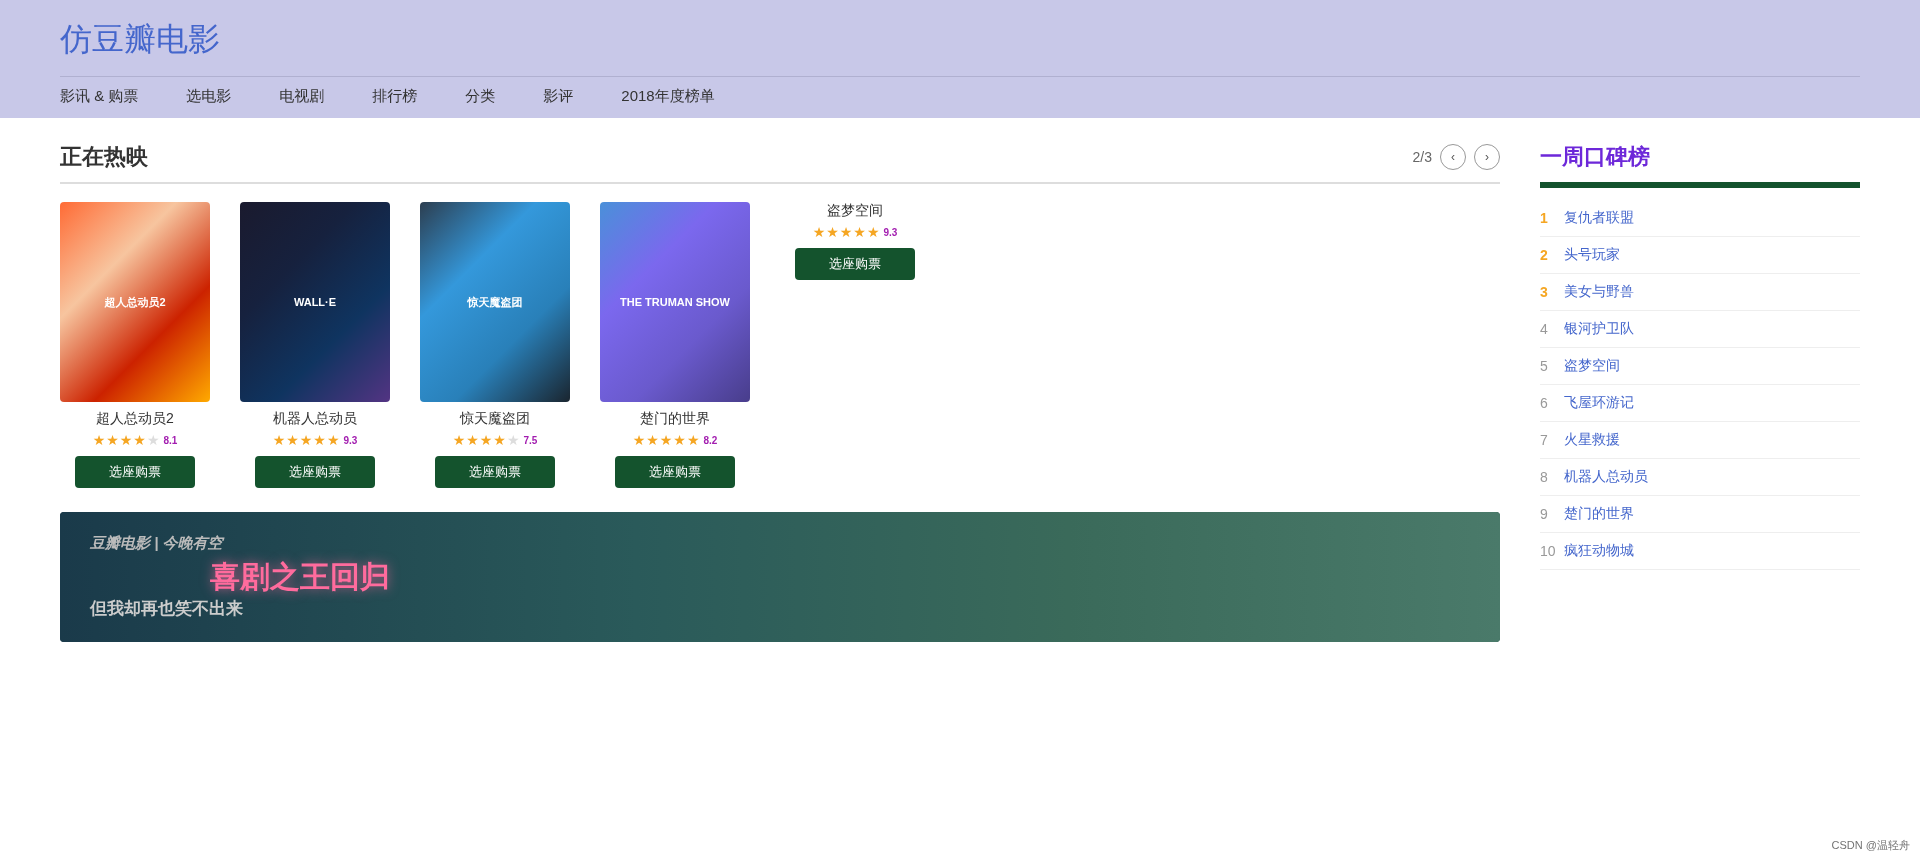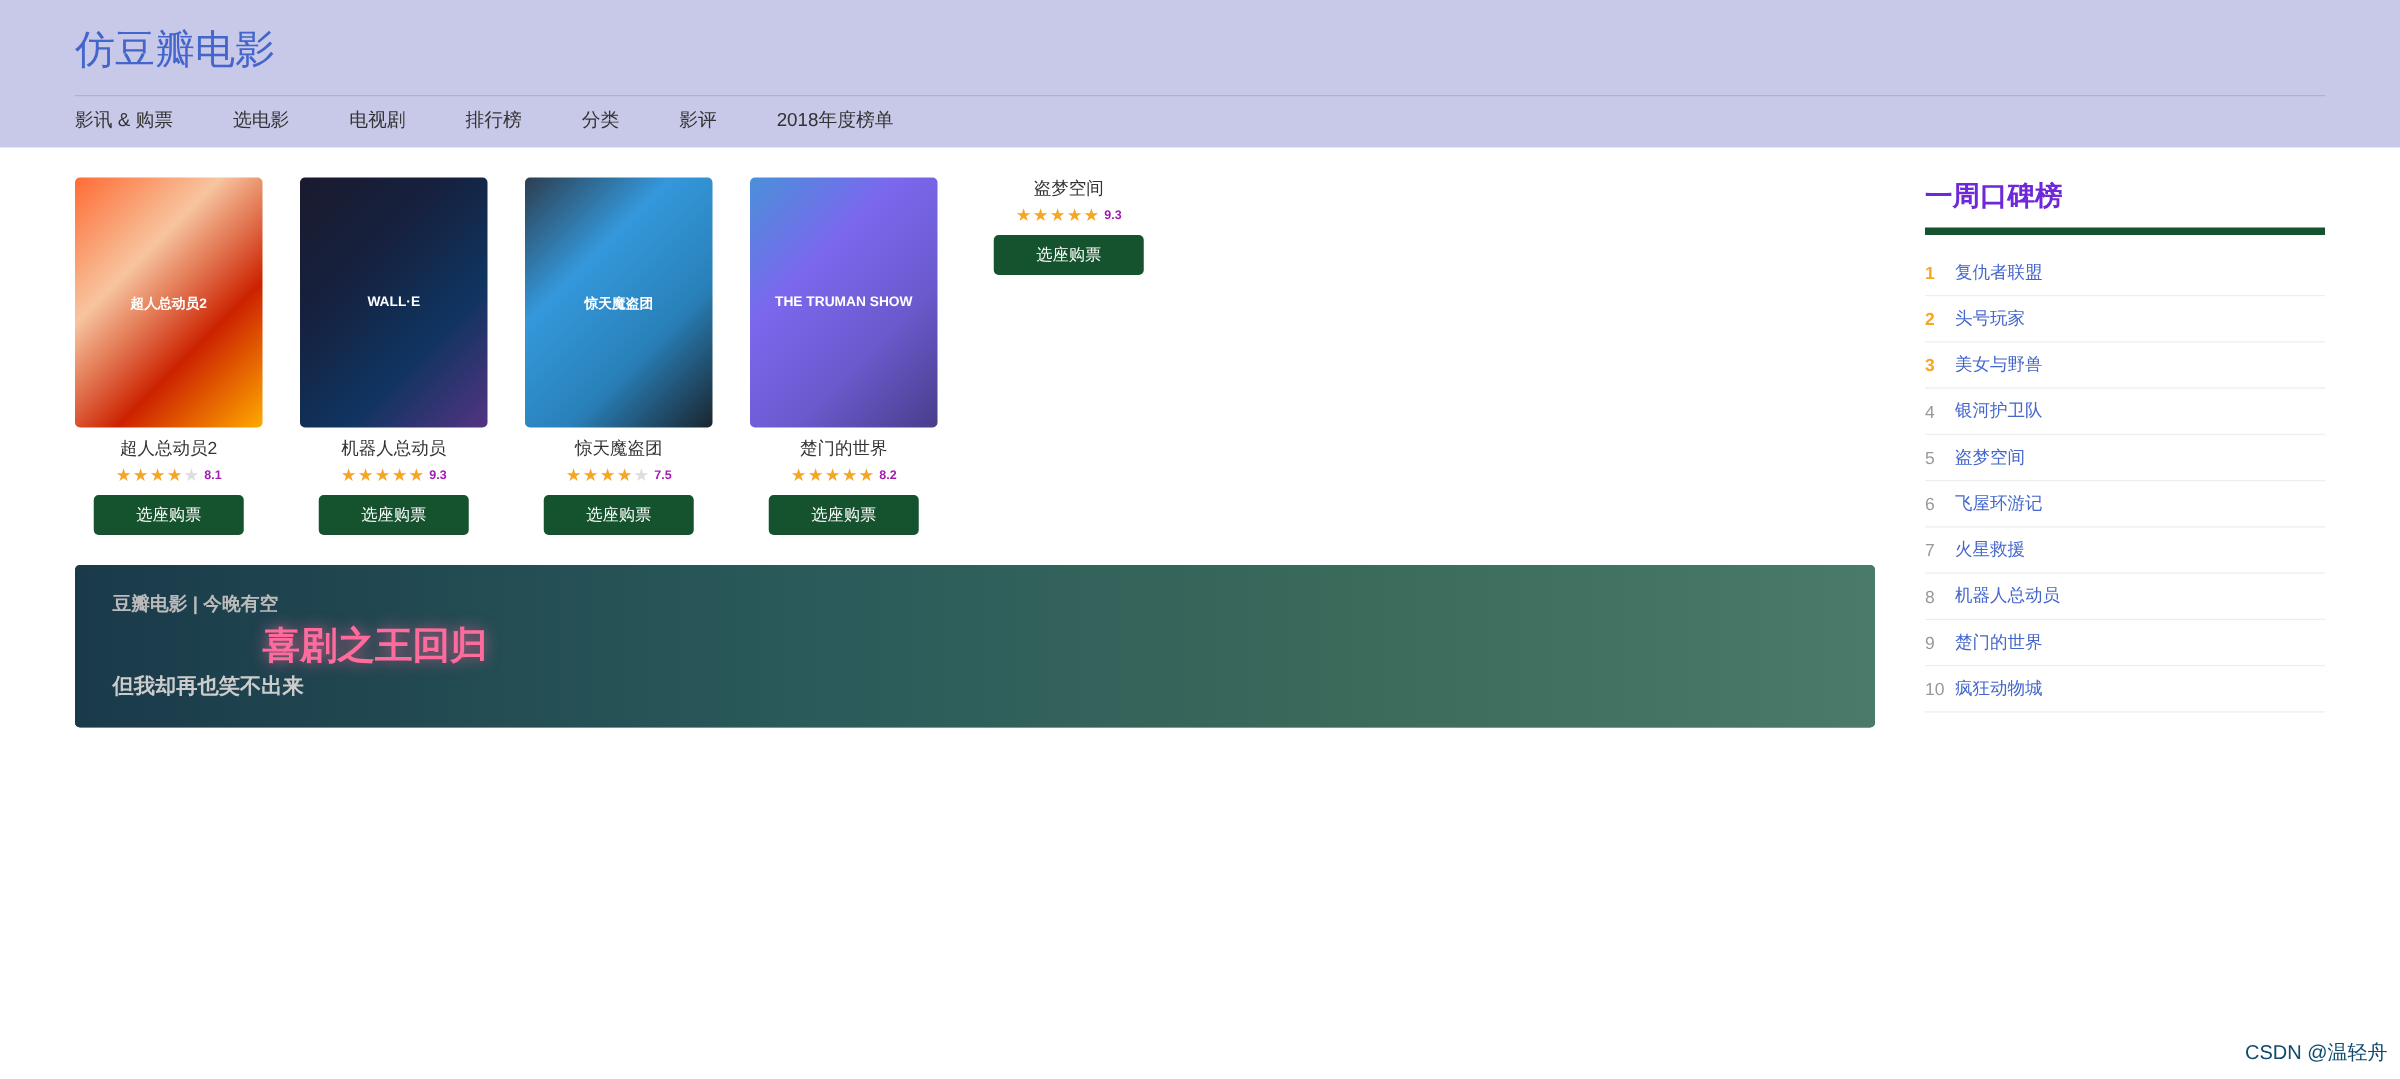--- a/index.html
+++ b/index.html
@@ -201,22 +201,22 @@
       font-size: 14px;
       color: #4466cc;
       text-decoration: none;
     }
 
     
     .watermark {
       position: fixed;
       bottom: 10px;
       right: 10px;
-      font-size: 16px;
-      color: #0c4a6e;
+      font-size: 11px;
+      color: #737373;
     }
   </style>
 </head>
 <body>
 
 <div class="header">
   <span class="header-title">仿豆瓣电影</span>
   <nav class="header-nav">
 
   <a href="#">影讯 &amp; 购票</a>
@@ -226,20 +226,28 @@
       <a href="#">分类</a>
       <a href="#">影评</a>
       <a href="#">2018年度榜单</a>
     </nav>
 </div>
 
 <div class="main-container">
 
   <div class="left-section">
 
+    <div class="section-header">
+      <span class="section-title">正在热映</span>
+      <div class="pagination-area">
+        <span class="page-indicator">2/3</span>
+        <button class="page-btn">‹</button>
+        <button class="page-btn">›</button>
+      </div>
+    </div>
 
     <div class="movies-grid">
 
     <div class="movie-card">
     <div class="movie-poster poster-1">
       <div class="poster-content">
         <span>超人总动员2</span>
       </div>
     </div>
     <div class="movie-name">超人总动员2</div>
@@ -323,21 +331,21 @@
               <span class="star">★</span>
             </div>
       <span class="rating-score">9.3</span>
     </div>
     <button class="buy-btn">选座购票</button>
   </div>
       </div>
 
     <div class="banner">
       <div class="poster-content" style="position:relative;width:100%;height:100%;background:linear-gradient(90deg,#1a3a4a 0%,#2a5a5a 40%,#3a6a5a 70%,#4a7a6a 100%);">
-        <span style="position:absolute;left:30px;top:22px;font-size:15px;color:#bbb;">豆瓣电影 | 今晚有空</span>
+        <span style="position:absolute;left:30px;top:22px;font-size:15px;color:#bbb;font-style:italic;">豆瓣电影 | 今晚有空</span>
         <span style="position:absolute;left:150px;top:50%;transform:translateY(-50%);font-size:30px;font-weight:bold;color:#ff6b9d;text-shadow:0 0 12px rgba(255,107,157,0.7);">喜剧之王回归</span>
         <span style="position:absolute;left:30px;bottom:22px;font-size:17px;color:#ccc;">但我却再也笑不出来</span>
       </div>
     </div>
   </div>
 
   <div class="right-section">
     <div class="chart-title">一周口碑榜</div>
     <ul class="chart-list">
 

